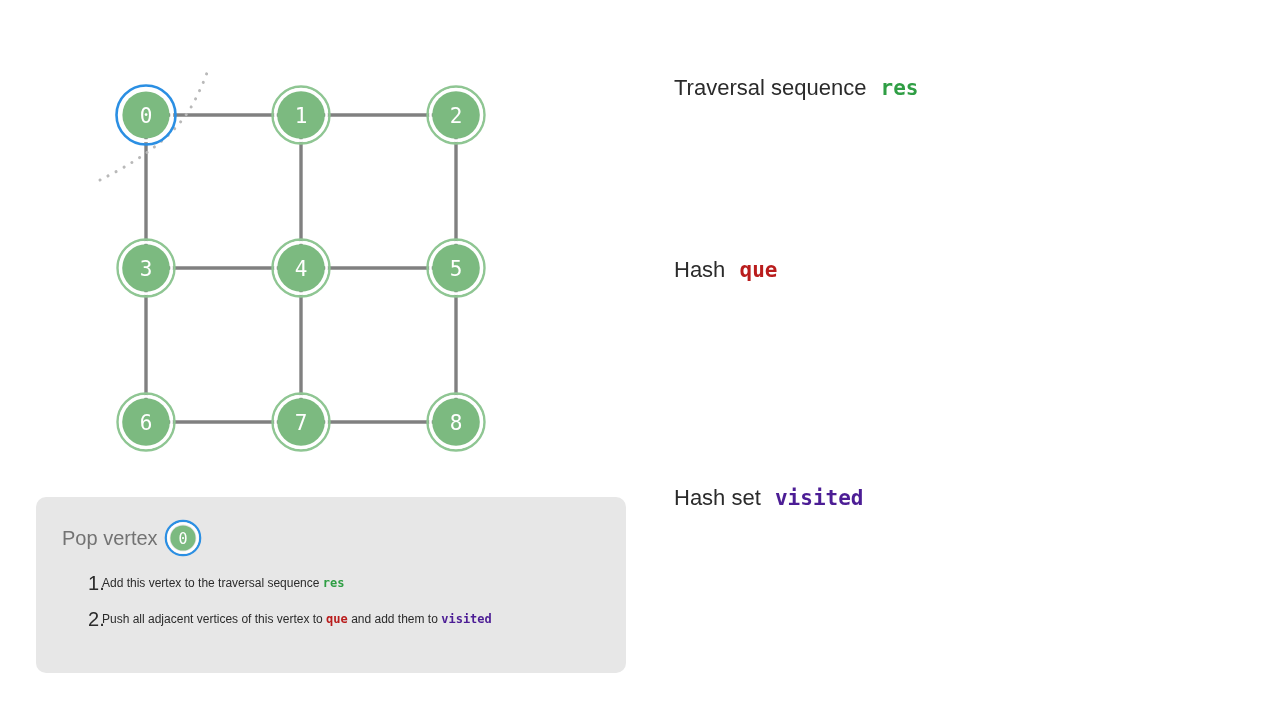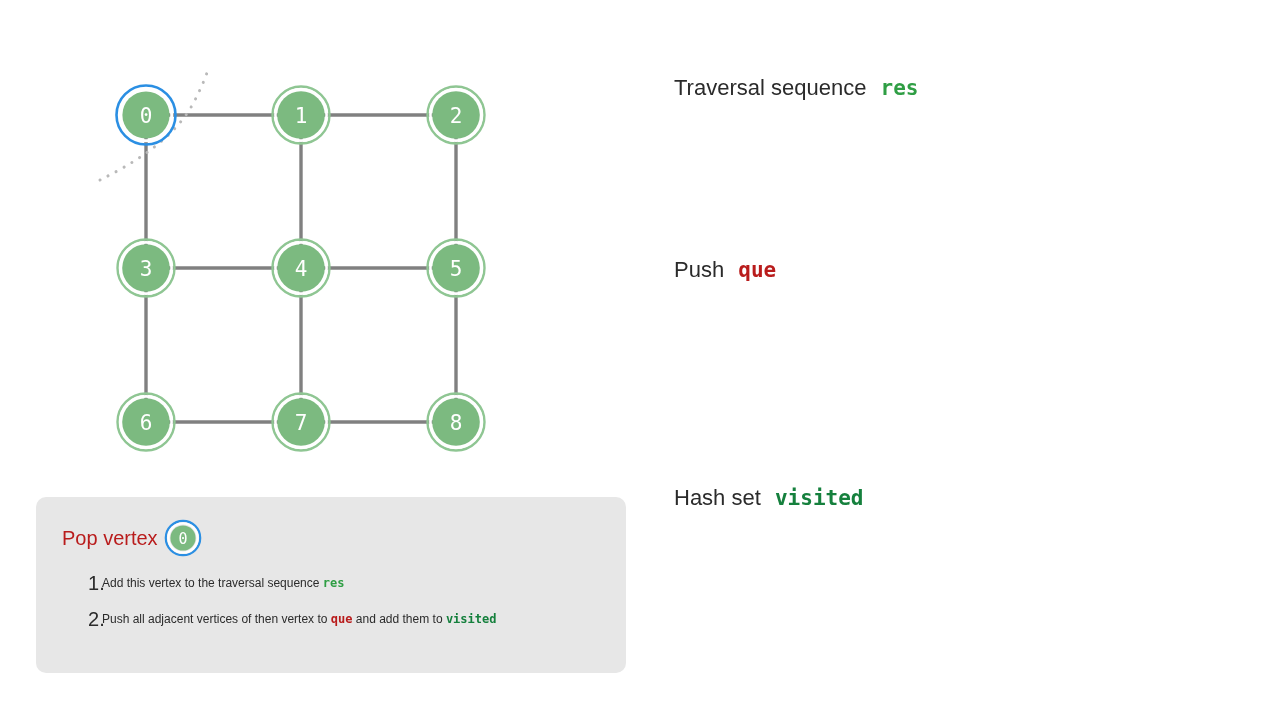--- a/index.html
+++ b/index.html
@@ -20,21 +20,21 @@
     dominant-baseline:central;text-anchor:middle;
   }
 
   
   #caption-box{
     position:absolute;left:36px;top:497px;width:590px;height:176px;
     background:#e7e7e7;border-radius:10px;box-sizing:border-box;
     padding:22px 26px 0 26px;
   }
   .cap-line1{
-    font-size:20px;color:#b91c1c;line-height:28px;
+    font-size:20px;color:#737373;line-height:28px;
     display:flex;align-items:center;gap:0px;white-space:nowrap;
   }
   .cap-line1 .t{margin-right:6px;}
   .cap-line1 .t2{margin-left:8px;}
   .inline-node{
     display:inline-block;width:38px;height:38px;position:relative;
     vertical-align:middle;flex:0 0 auto;
   }
   ol.cap-list{
     margin:12px 0 0 0;padding:0 0 0 0;list-style:none;counter-reset:capn;
@@ -44,21 +44,21 @@
     counter-increment:capn;position:relative;padding-left:40px;
     line-height:28px;margin-bottom:8px;
   }
   ol.cap-list li::before{
     content:counter(capn) ".";position:absolute;left:26px;top:0;
     color:#2b2b2b;font-size:20px;
   }
   .mono{font-family:"DejaVu Sans Mono","Liberation Mono",monospace;font-weight:700;}
   .c-green{color:#2f9e44;}
   .c-blue{color:#b91c1c;}
-  .c-indigo{color:#15803d;}
+  .c-indigo{color:#4c1d95;}
 
   
   #right-panel{position:absolute;left:660px;top:0;width:620px;height:720px;}
   .sect-title{
     position:absolute;font-size:22px;color:#2b2b2b;white-space:nowrap;
   }
   .sect-title .mono{font-size:21px;}
 </style>
 </head>
 <body>
@@ -148,34 +148,34 @@
           <text class="node-num" x="19" y="19.5" style="font-size:15px">0</text>
         </svg>
       </span>
     </div>
 
     <ol class="cap-list">
       <li>
         <span><span>Add this vertex to the traversal sequence </span><span class="mono c-green">res</span></span>
       </li>
       <li>
-        <span><span>Push all adjacent vertices of then vertex to </span><span class="mono c-blue">que</span><span> and add them to </span><span class="mono c-indigo">visited</span></span>
+        <span><span>Push all adjacent vertices of this vertex to </span><span class="mono c-blue">que</span><span> and add them to </span><span class="mono c-indigo">visited</span></span>
       </li>
     </ol>
   </div>
 
   <div id="right-panel">
 
     <div class="sect-title" style="left:14px;top:75px;text-align:center;">
       <span>Traversal sequence</span>
       <span class="mono c-green" style="margin-left: 8px;">res</span>
     </div>
 
     <div class="sect-title" style="left:14px;top:257px;">
-      <span>Push</span>
+      <span>Hash</span>
       <span class="mono c-blue" style="margin-left: 8px;">que</span>
     </div>
 
     <div class="sect-title" style="left:14px;top:485px;">
       <span>Hash set</span>
       <span class="mono c-indigo" style="margin-left: 8px;">visited</span>
     </div>
 
   </div>
 

